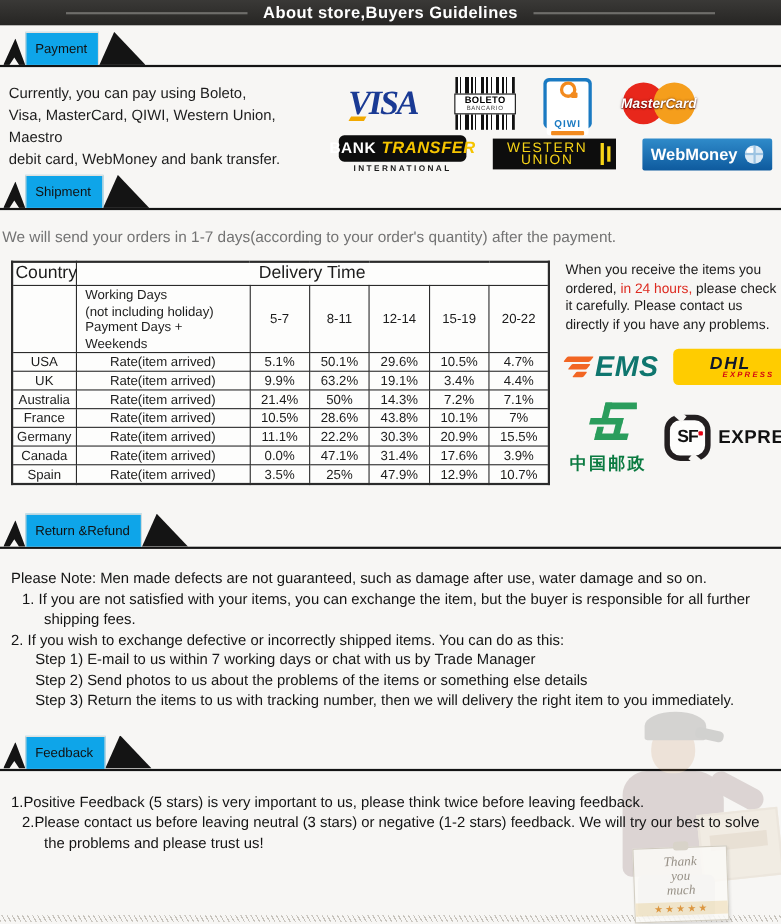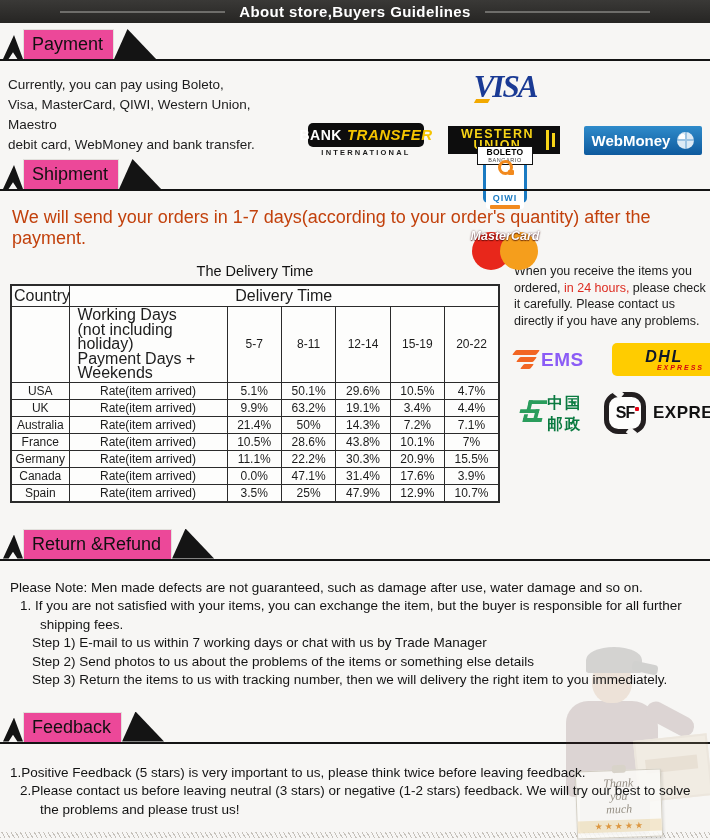--- a/index.html
+++ b/index.html
@@ -10,27 +10,27 @@
   
   .topbar { height:23px; background:linear-gradient(#3a3937,#262523); display:flex; align-items:center; justify-content:center; gap:14px; }
   .topbar .hline { width:165px; height:2px; background:#6e6d6a; }
   .topbar-title { color:#ffffff; font-size:15px; font-weight:bold; letter-spacing:.4px; }
 
   
   .sec-header { position:relative; height:32px; margin-top:6px; border-bottom:2px solid #141414; display:flex; align-items:flex-end; }
   .tri { display:block; background:#141414; }
   .tri-small { width:20px; height:24px; clip-path:polygon(55% 0, 100% 100%, 72% 100%, 50% 72%, 28% 100%, 0 100%); margin-left:3px; }
   .tri-big { width:42px; height:30px; clip-path:polygon(32% 0, 100% 100%, 0 100%); }
-  .sec-title { font-size:18px; color:#111; background:#ec4899; padding:2px 10px 3px 8px; line-height:24px; border:1px solid #e2e0dc; border-bottom:none; }
+  .sec-title { font-size:12px; color:#111; background:#0ea5e9; padding:2px 10px 3px 8px; line-height:24px; border:1px solid #e2e0dc; border-bottom:none; }
 
   
   .payment-row { display:flex; padding:6px 8px 0 8px; height:92px; }
   .pay-text { width:318px; font-size:13.5px; line-height:20px; color:#1c1c1c; padding-top:8px; }
   .pay-logos { flex:1; padding-left:6px; }
-  .logo-row1 { display:flex; align-items:center; gap:26px; margin-top:2px; height:50px;flex-direction:column; }
+  .logo-row1 { display:flex; align-items:center; gap:26px; margin-top:2px; height:50px; }
   .logo-row2 { display:flex; align-items:center; gap:24px; margin-top:4px; }
 
   .logo-visa { width:80px; font-family:"Liberation Serif", serif; font-style:italic; font-weight:bold; font-size:31px; color:#1a3a94; letter-spacing:-2px; text-align:center; position:relative; }
   .logo-visa::after { content:""; position:absolute; left:10px; bottom:2px; width:14px; height:4px; background:#f2a900; transform:skewX(-30deg); }
 
   .logo-boleto { width:54px; height:48px; position:relative; background:repeating-linear-gradient(90deg,#111 0 2px,#fff 2px 4px,#111 4px 5px,#fff 5px 9px,#111 9px 12px,#fff 12px 14px); }
   .boleto-label { position:absolute; left:-1px; right:-1px; top:15px; background:#fff; border:1px solid #111; text-align:center; padding:1px 0; }
   .boleto-name { font-size:8.5px; font-weight:bold; letter-spacing:.3px; line-height:9px; }
   .boleto-sub { font-size:5.5px; letter-spacing:.6px; color:#444; line-height:6px; }
 
@@ -46,64 +46,64 @@
   .mc-orange { position:absolute; right:2px; top:3px; width:38px; height:38px; border-radius:50%; background:#f59e1c; }
   .mc-text { position:relative; z-index:1; color:#fff; font-style:italic; font-weight:bold; font-size:12.5px; text-shadow:0 0 2px rgba(60,0,0,.7), 0 1px 1px rgba(60,0,0,.6); }
 
   .logo-bt { width:116px; text-align:center; }
   .bt-box { background:#0d0d0d; border-radius:5px; padding:3px 6px 4px; display:flex; align-items:baseline; justify-content:center; gap:5px; }
   .bt-bank { color:#fff; font-weight:bold; font-size:14px; letter-spacing:.5px; }
   .bt-transfer { color:#f5c400; font-weight:bold; font-style:italic; font-size:15px; letter-spacing:.5px; }
   .bt-intl { font-size:7.5px; font-weight:bold; letter-spacing:2.2px; color:#1a1a1a; margin-top:1px; }
 
   .logo-wu { width:112px; height:28px; background:#0d0d0d; display:flex; align-items:center; padding:2px 5px; gap:4px; }
-  .wu-text { flex:1; color:#f7d417; font-weight:bold; font-size:12.5px; line-height:11px; text-align:center; letter-spacing:1.5px; font-stretch:condensed; }
+  .wu-text { flex:1; color:#f7d417; font-weight:normal; font-size:12.5px; line-height:11px; text-align:center; letter-spacing:1.5px; font-stretch:condensed; }
   .wu-bars { display:flex; gap:3px; align-items:center; height:100%; }
   .wu-bar { width:3px; height:20px; background:#f7d417; }
   .wu-bar.short { height:14px; }
 
   .logo-wm { width:118px; height:29px; background:linear-gradient(#2f8bca,#0e5a9e); display:flex; align-items:center; justify-content:center; gap:7px; border-radius:2px; }
   .wm-text { color:#fff; font-size:15px; font-weight:bold; }
   .wm-globe { width:17px; height:17px; border-radius:50%;
     background:
       linear-gradient(#9cc3e2,#9cc3e2) center/100% 2px no-repeat,
       linear-gradient(90deg,#9cc3e2,#9cc3e2) center/2px 100% no-repeat,
       radial-gradient(circle at 30% 30%, #ffffff 0 3px, #dceaf5 3px 100%);
   }
 
   
-  .ship-intro { margin:16px 0 0 12px; font-size:18px; color:#c2410c; }
+  .ship-intro { margin:16px 0 0 2px; font-size:14px; color:#737373; }
   .ship-body { display:flex; margin-top:14px; padding:0 4px 0 10px; }
   .ship-left { width:492px; }
   .table-title { text-align:center; font-size:14.5px; color:#111; margin-bottom:5px; }
   table.dtable { border-collapse:collapse; width:490px; font-size:12px; color:#1c1c1c; background:#fdfdfc; border:2px solid #2b2b2b; table-layout:fixed; }
   table.dtable td { border:1px solid #2b2b2b; text-align:center; padding:1px 2px; }
   col.c-country { width:58px; } col.c-rate { width:158px; }
   td.cell-country { text-align:left; padding-left:5px; }
   tr.t-head td { height:20px; font-size:16px; }
   tr.t-sub td { height:48px; }
-  .working-cell { text-align:left !important; padding-left:8px !important; font-size:16px; line-height:14.5px; }
+  .working-cell { text-align:left !important; padding-left:8px !important; font-size:12px; line-height:14.5px; }
   tr.t-row td { height:17px; }
 
   .ship-right { flex:1; padding-left:14px; }
   .ship-note { font-size:12.5px; line-height:16.5px; color:#1c1c1c; width:198px; }
   .red-text { color:#dd2b20; }
   .carrier-row { display:flex; align-items:center; margin-top:14px; gap:12px; }
 
   .logo-ems { display:flex; align-items:center; gap:3px; width:86px; }
   .ems-wing { display:flex; flex-direction:column; gap:2px; align-items:flex-end; }
   .ems-wing i { display:block; height:5px; background:#f26522; transform:skewX(-38deg); border-radius:1px; }
   .ems-wing i:nth-child(1){ width:24px; } .ems-wing i:nth-child(2){ width:17px; margin-right:3px;} .ems-wing i:nth-child(3){ width:10px; margin-right:6px;}
-  .ems-text { color:#8b5cf6; font-weight:bold; font-size:19px; letter-spacing:.5px; }
+  .ems-text { color:#0f766e; font-weight:bold; font-style:italic; font-size:26px; letter-spacing:.5px; }
 
   .logo-dhl { width:104px; height:33px; background:#ffcc00; border-radius:5px; display:flex; flex-direction:column; align-items:center; justify-content:center; }
   .dhl-text { color:#0f172a; font-weight:bold; font-style:italic; font-size:16px; letter-spacing:1.5px; line-height:18px; }
   .dhl-sub { color:#d40511; font-style:italic; font-weight:bold; font-size:7px; letter-spacing:2px; align-self:flex-end; margin:-2px 12px 0 0; }
 
-  .logo-cnpost { width:78px; display:flex; flex-direction:row; align-items:center; }
+  .logo-cnpost { width:78px; display:flex; flex-direction:column; align-items:center; }
   .cnpost-text { color:#0a7a40; font-weight:bold; font-size:15.5px; letter-spacing:2px; margin-top:3px; }
 
   .logo-sf { display:flex; align-items:center; gap:7px; }
   .sf-ring { width:42px; height:42px; border:5px solid #231f20; border-radius:34%; display:flex; align-items:center; justify-content:center; position:relative; background:#fdfdfc; }
   .sf-ring::before { content:""; position:absolute; width:9px; height:7px; background:#f7f6f4; top:-7px; left:5px; transform:rotate(40deg); }
   .sf-ring::after { content:""; position:absolute; width:9px; height:7px; background:#f7f6f4; bottom:-7px; right:5px; transform:rotate(40deg); }
   .sf-letters { font-weight:bold; font-size:16px; color:#111; position:relative; letter-spacing:-1px; }
   .sf-letters::after { content:""; position:absolute; right:-5px; top:3px; width:4px; height:4px; background:#e60012; border-radius:1px; }
   .sf-express { font-weight:bold; font-size:17px; color:#111; letter-spacing:.5px; }
 
@@ -212,21 +212,20 @@
   <div class="sec-header">
     <span class="tri tri-small"></span>
     <span class="sec-title">Shipment</span>
     <span class="tri tri-big"></span>
   </div>
 
   <p class="ship-intro">We will send your orders in 1-7 days(according to your order's quantity) after the payment.</p>
 
   <section class="ship-body">
     <div class="ship-left">
-      <div class="table-title">The Delivery Time</div>
       <table class="dtable">
         <colgroup>
           <col class="c-country">
             <col class="c-rate">
             <col>
             <col>
             <col>
             <col>
             <col>
         </colgroup>
@@ -374,20 +373,21 @@
     <span class="sec-title">Return &amp;Refund</span>
     <span class="tri tri-big"></span>
   </div>
 
   <section class="text-block">
 
       <div class="r-line" data-variant="plain">Please Note: Men made defects are not guaranteed, such as damage after use, water  damage and so on.</div>
 
       <div class="r-line" data-variant="hang">1. If you are not satisfied with your items, you can exchange the item, but the buyer is responsible for all further shipping fees.</div>
 
+      <div class="r-line" data-variant="plain">2. If you wish to exchange defective or incorrectly shipped items. You can do as this:</div>
 
       <div class="r-line" data-variant="step">Step 1) E-mail to us within 7 working days or chat with us by Trade Manager</div>
 
       <div class="r-line" data-variant="step">Step 2) Send photos to us about the problems of the items or something else details</div>
 
       <div class="r-line" data-variant="step">Step 3) Return the items to us with tracking number, then we will delivery the right item to you immediately.</div>
 
   </section>
 
   <div class="sec-header mt-feedback">

